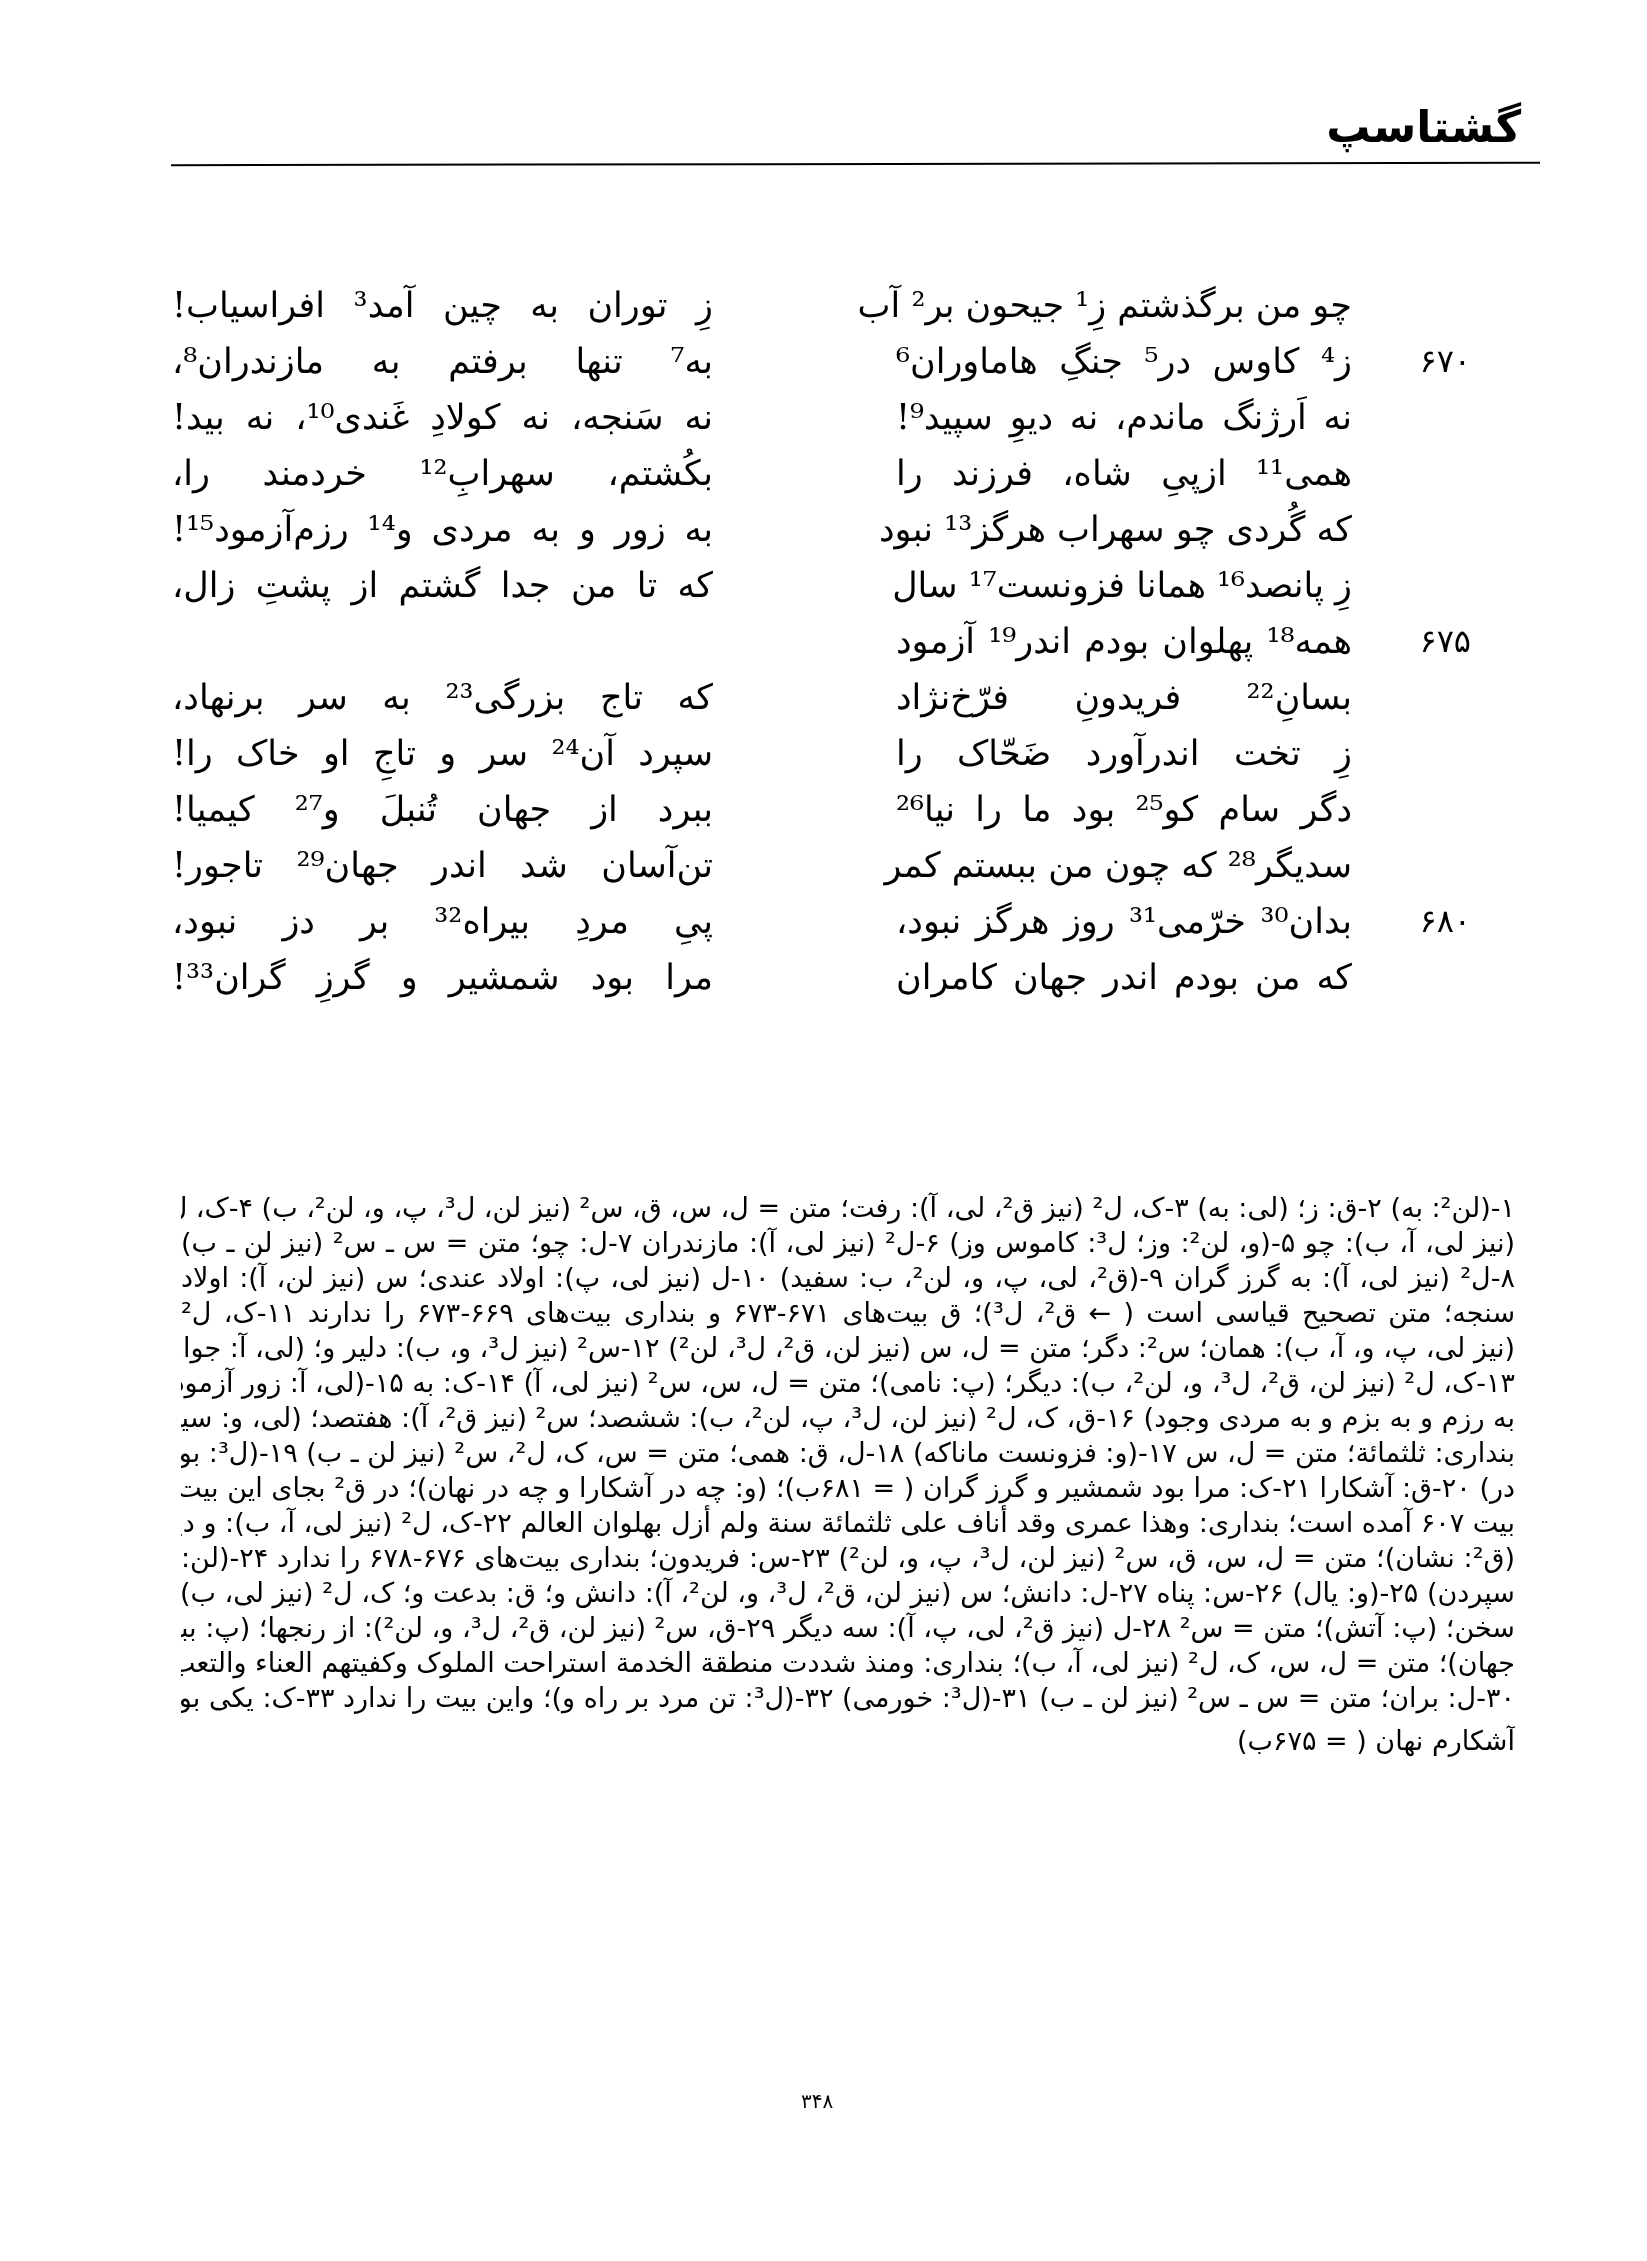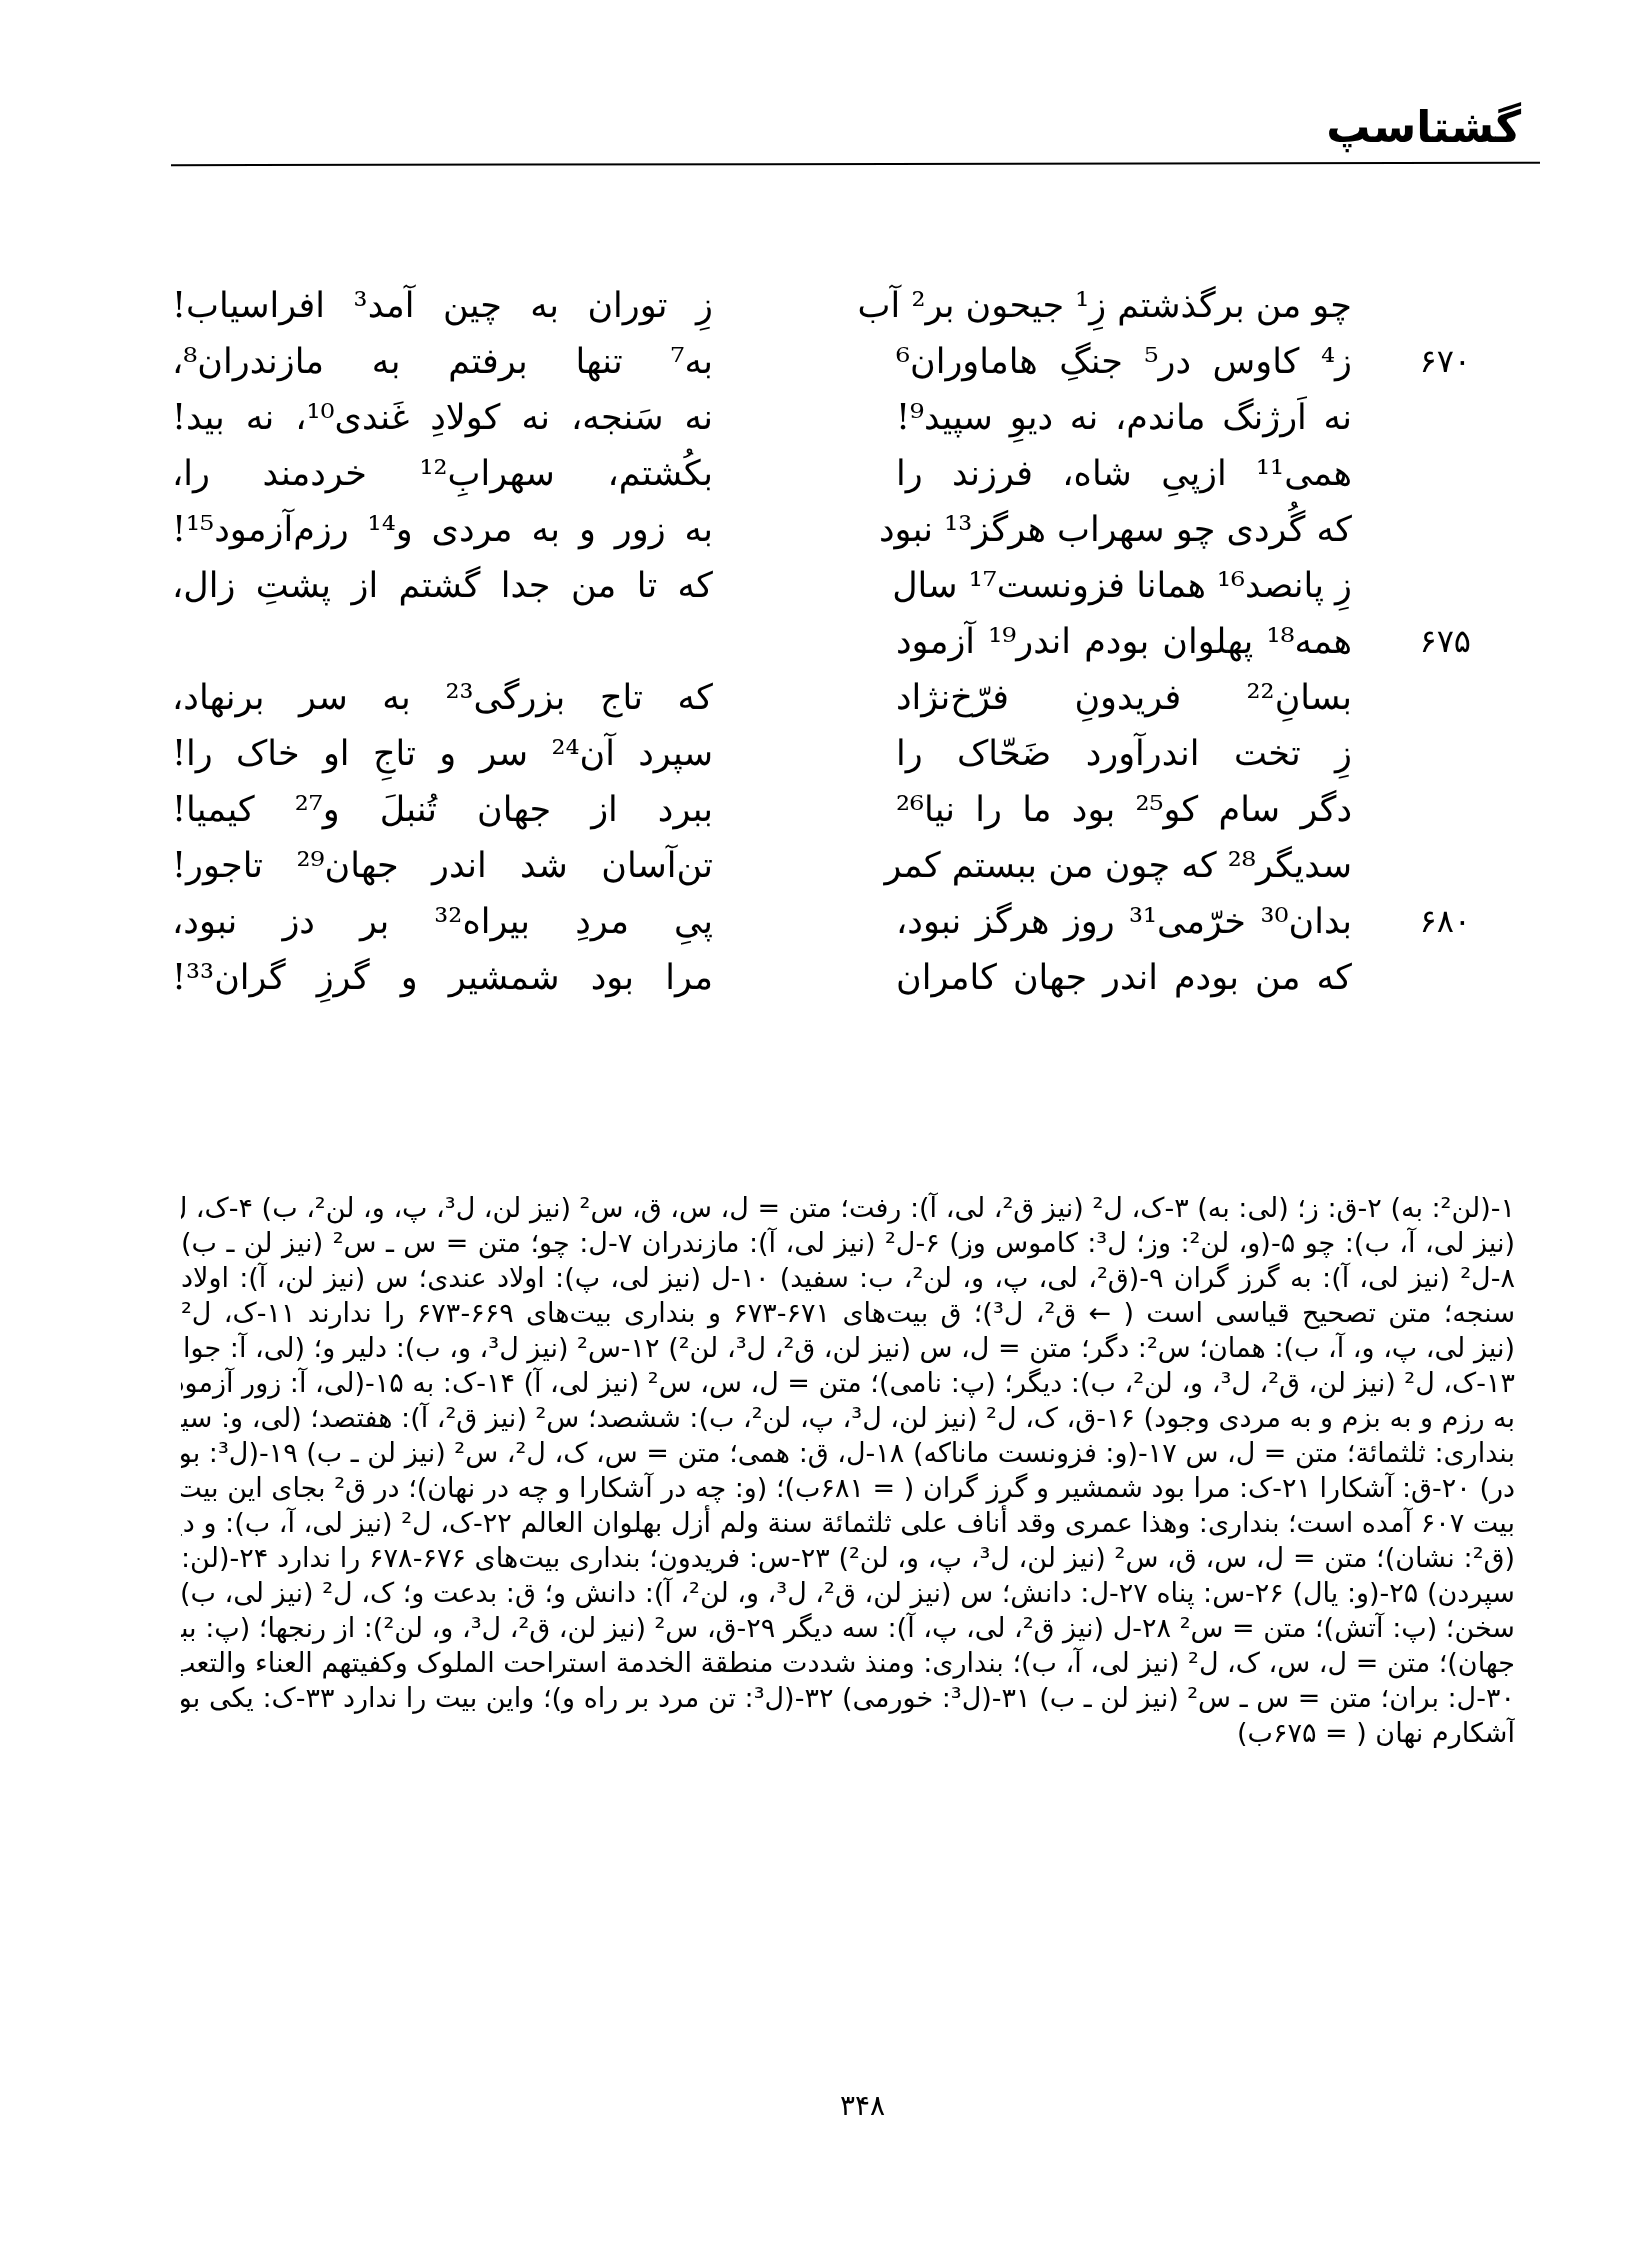--- a/index.html
+++ b/index.html
@@ -34,24 +34,24 @@
     }
     .hemistich.first { right: 119px; width: 456px; }
     .hemistich.second { right: 758px; width: 541px; }
 
     .notes {
       position: absolute; top: 1190px; left: 181px; width: 1334px;
       font-size: 27px; line-height: 35px; text-align: justify;
       font-family: "DejaVu Sans", "Liberation Sans", sans-serif;
     }
     .note-line { white-space: nowrap; overflow: hidden; text-align: justify; text-align-last: justify; }
-    .note-line.last { text-align-last: right; }
+    .note-line.last { text-align-last: right; margin-top: 8px; }
     .page-number {
-      position: absolute; top: 2089px; left: 801px; width: 84px; text-align: right;
-      font-size: 28px; font-family: "DejaVu Sans", "Liberation Sans", sans-serif;
+      position: absolute; top: 2089px; left: 801px; width: 84px; text-align: left;
+      font-size: 20px; font-family: "DejaVu Sans", "Liberation Sans", sans-serif;
     }
   </style>
 </head>
 <body>
 
 <div class="running-head">گشتاسپ</div>
 <div class="head-rule"></div>
 
 <div class="verse-block" id="verse-block">
     <div class="verse-row">

